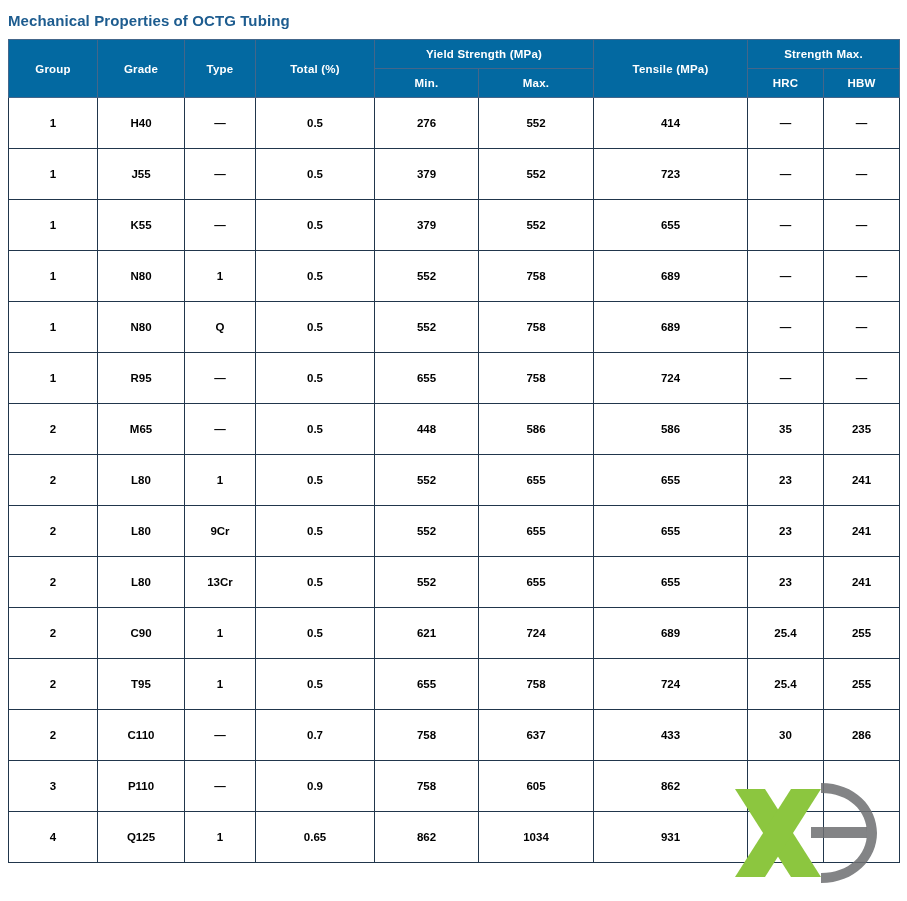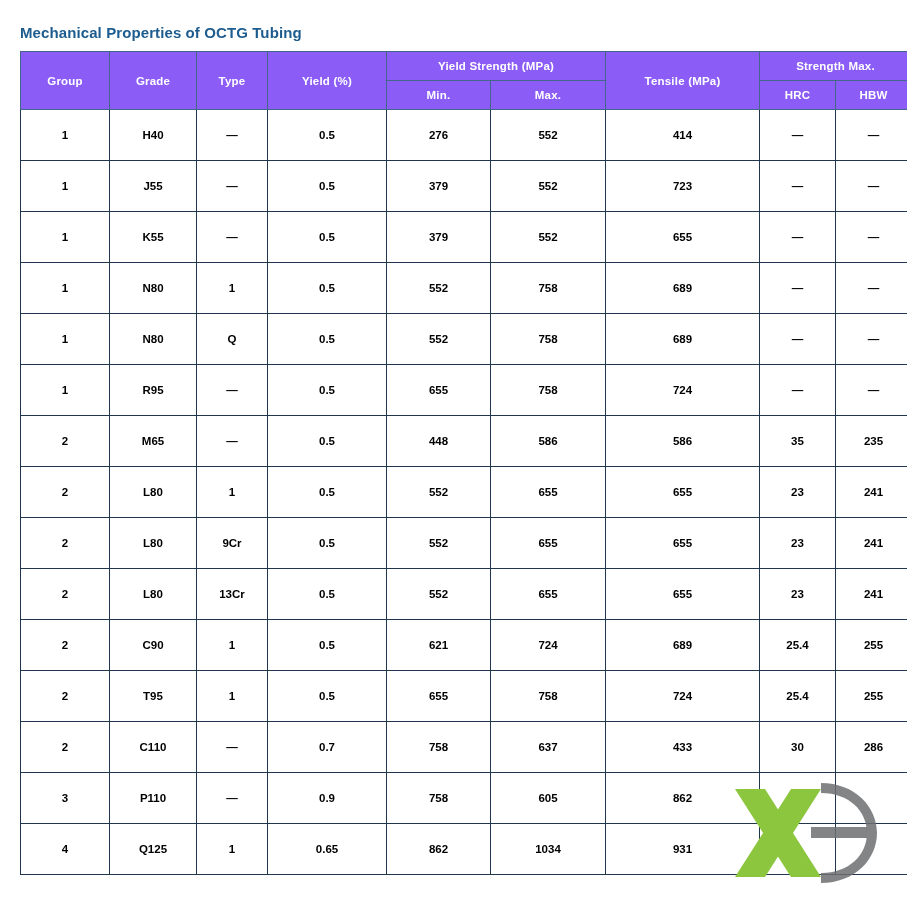--- a/index.html
+++ b/index.html
@@ -12,21 +12,21 @@
     height: 901px;
     font-family: "Liberation Sans", sans-serif;
     position: relative;
     overflow: hidden;
   }
   .page {
     position: relative;
     width: 907px;
     height: 901px;
     box-sizing: border-box;
-    padding: 12px;
+    padding: 0;
     border-radius: 19px;
   }
   .title {
     font-size: 15px;
     font-weight: bold;
     color: #1d5c8f;
     padding: 12px 0 10px 8px;
     letter-spacing: 0.1px;
   }
   .table-wrap {
@@ -37,21 +37,21 @@
     border-collapse: collapse;
     width: 891px;
     table-layout: fixed;
   }
   table.octg th, table.octg td {
     border: 1px solid #20354b;
     text-align: center;
     vertical-align: middle;
   }
   table.octg thead th {
-    background: #8b5cf6;
+    background: #0369a1;
     color: #ffffff;
     font-size: 11.5px;
     font-weight: bold;
     letter-spacing: 0.2px;
     padding: 8px 2px;
     border-color: #44668a;
   }
   table.octg thead th.outer {
     border-color: #44668a;
   }
@@ -103,21 +103,21 @@
           <col class="c-ymax">
           <col class="c-tens">
           <col class="c-hrc">
           <col class="c-hbw">
       </colgroup>
       <thead>
         <tr>
           <th class="outer" rowspan="2">Group</th>
           <th class="outer" rowspan="2">Grade</th>
           <th class="outer" rowspan="2">Type</th>
-          <th class="outer" rowspan="2">Yield (%)</th>
+          <th class="outer" rowspan="2">Total (%)</th>
           <th class="outer" colspan="2">Yield Strength (MPa)</th>
           <th class="outer" rowspan="2">Tensile (MPa)</th>
           <th class="outer" colspan="2">Strength Max.</th>
         </tr>
         <tr>
           <th>Min.</th>
           <th>Max.</th>
           <th>HRC</th>
           <th>HBW</th>
         </tr>

